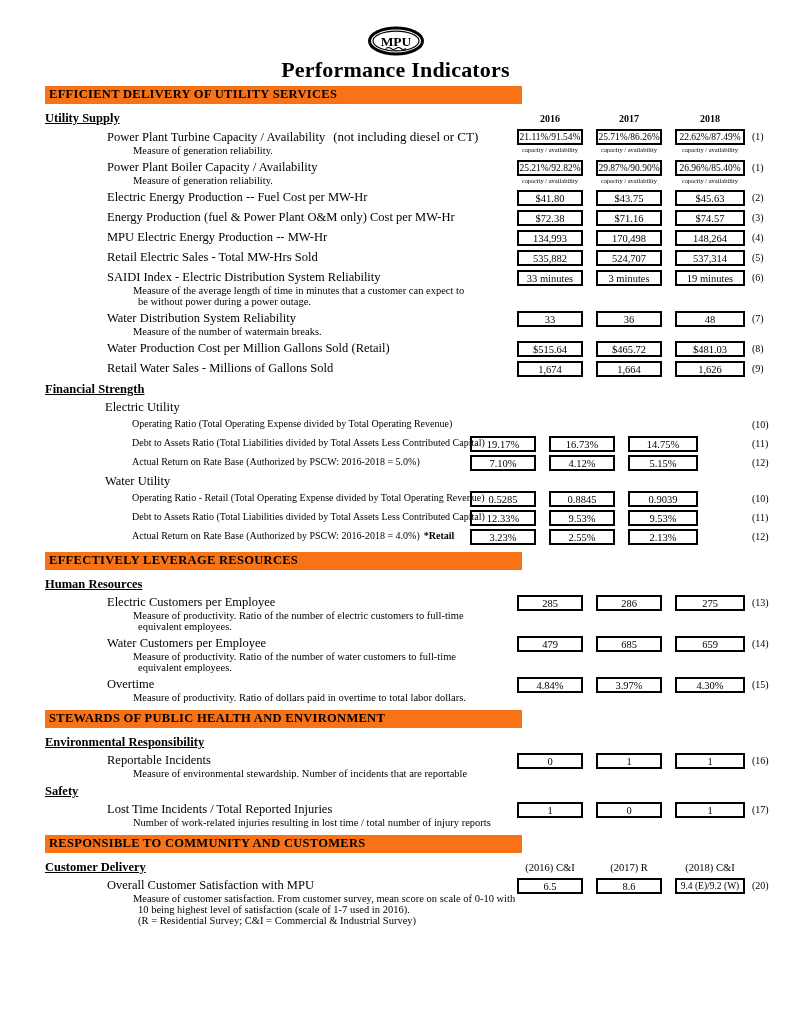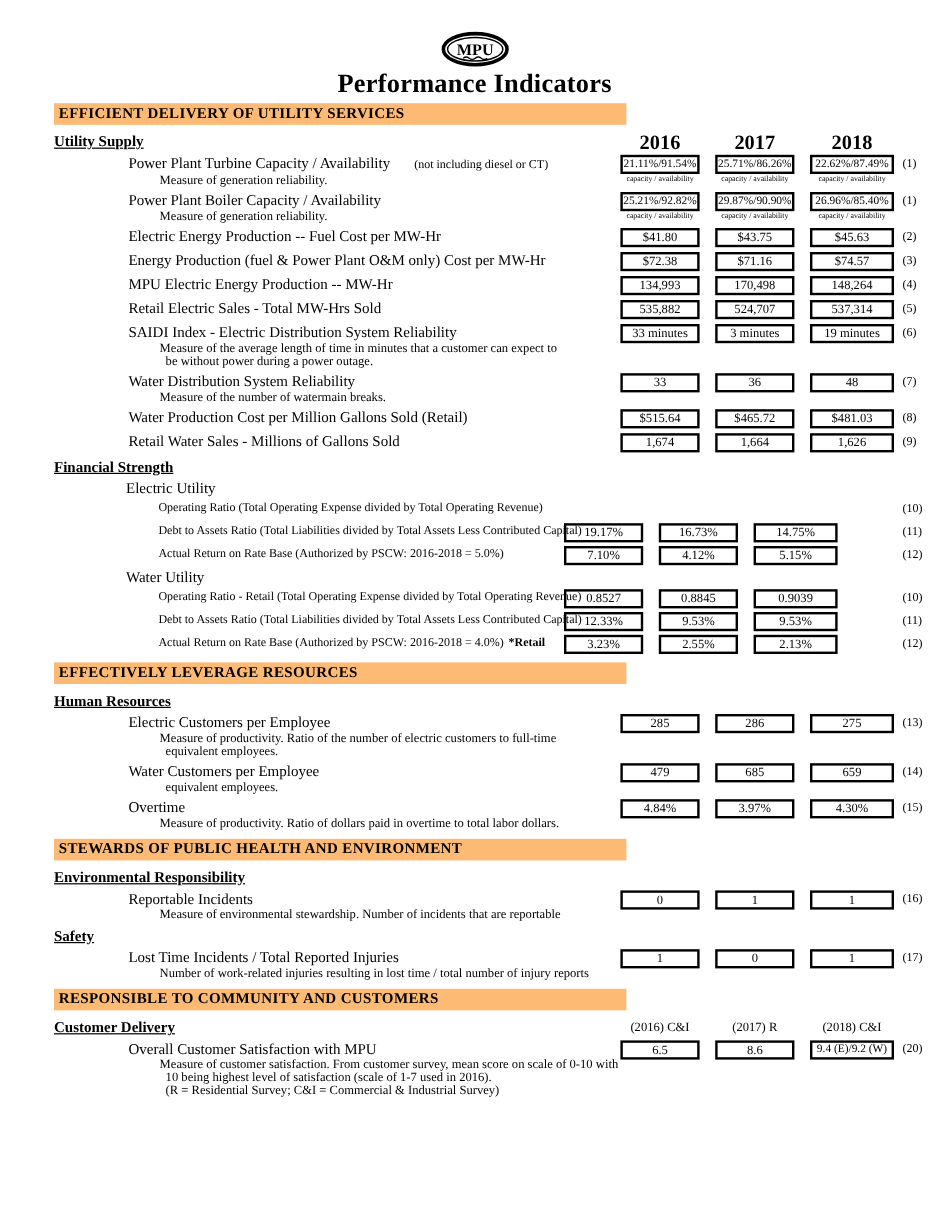--- a/index.html
+++ b/index.html
@@ -10,47 +10,47 @@
     color:#000; overflow:hidden; position:relative;
   }
   .page { width:791px; height:1024px; background:#fff; }
   .header { text-align:center; padding-top:26px; }
   .logo { display:block; margin:0 auto; }
   .title { font-size:22px; font-weight:bold; margin-top:1px; letter-spacing:0.2px; }
 
   .content { margin-left:45px; width:742px; margin-top:3px; }
 
   .bar {
-    background:#fdba74; width:477px;
+    background:#f97316; width:477px;
     font-weight:bold; font-size:12.5px; letter-spacing:0.3px;
     padding:1px 4px 2px 4px; margin:7px 0 7px 0;
   }
   .section:first-child .bar { margin-top:3px; }
 
   .group { margin-bottom:5px; }
   .row { display:flex; align-items:flex-start; margin-bottom:4px; }
   .ghead { margin:2px 0 3px 0; align-items:flex-end; }
   .group-heading { flex:1; font-weight:bold; font-size:12.5px; text-decoration:underline; line-height:15px; }
 
   .label-area { flex:1; padding-right:4px; min-width:0; }
   .lbl { font-size:12.5px; line-height:15px; padding-left:62px; white-space:nowrap; }
-  .lbl-note { font-size:10px; margin-left:20px; }
+  .lbl-note { font-size:13px; margin-left:8px; }
   .lbl-bold-suffix { font-weight:bold; font-size:10px; margin-left:4px; }
   .fin .lbl { font-size:10px; line-height:14px; padding-left:87px; }
   .fin { margin-bottom:3px;gap:47px; }
   .desc { font-size:10.5px; line-height:11px; padding-left:88px; white-space:nowrap; }
   .desc.cont { padding-left:93px; }
   .subhead { font-size:12.5px; line-height:14px; padding-left:60px; margin:0 0 3px 0; }
 
   .cols { display:flex; width:228px; flex-shrink:0; }
   .col { text-align:center; }
   .col:nth-child(1) { width:66px; margin-right:13px; }
   .col:nth-child(2) { width:66px; margin-right:13px; }
   .col:nth-child(3) { width:70px; }
-  .year { font-weight:bold; font-size:17px; line-height:15px; }
+  .year { font-weight:bold; font-size:10px; line-height:15px; }
   .cd-head { font-size:10.5px; line-height:14px; }
 
   .box {
     border:2px solid #000; height:16px;
     display:flex; align-items:center; justify-content:center;
     font-size:10.5px; white-space:nowrap;
   }
   .box.long { font-size:9.5px; }
   .caption { font-size:6.5px; line-height:8px; margin-top:1px; }
 
@@ -311,21 +311,21 @@
             </div>
             <div class="note-col">(12)</div>
           </div>
           <div class="subhead">Water Utility</div>
           <div class="row fin">
             <div class="label-area">
               <div class="lbl"><span>Operating Ratio - Retail (Total Operating Expense divided by Total Operating Revenue)</span></div>
             </div>
             <div class="cols">
               <div class="col">
-                <div class="box">0.8527</div>
+                <div class="box">0.5285</div>
               </div>
               <div class="col">
                 <div class="box">0.8845</div>
               </div>
               <div class="col">
                 <div class="box">0.9039</div>
               </div>
             </div>
             <div class="note-col">(10)</div>
           </div>
@@ -388,20 +388,21 @@
               </div>
               <div class="col">
                 <div class="box">275</div>
               </div>
             </div>
             <div class="note-col">(13)</div>
           </div>
           <div class="row">
             <div class="label-area">
               <div class="lbl"><span>Water Customers per Employee</span></div>
+              <div class="desc">Measure of productivity.  Ratio of the number of water customers to full-time</div>
               <div class="desc cont">equivalent employees.</div>
             </div>
             <div class="cols">
               <div class="col">
                 <div class="box">479</div>
               </div>
               <div class="col">
                 <div class="box">685</div>
               </div>
               <div class="col">

